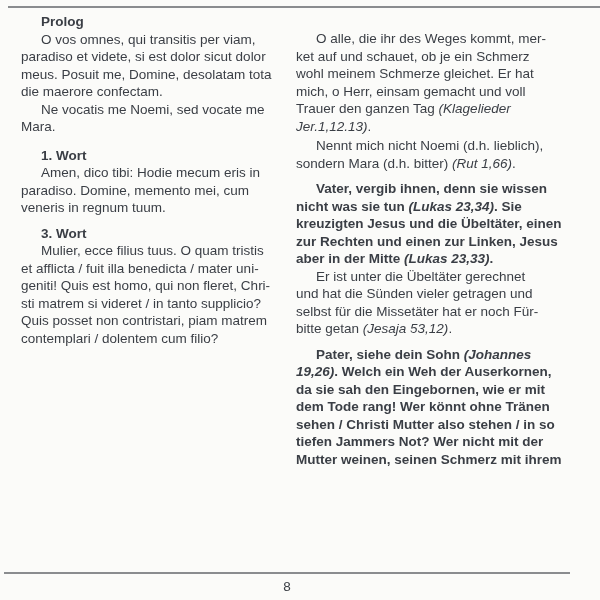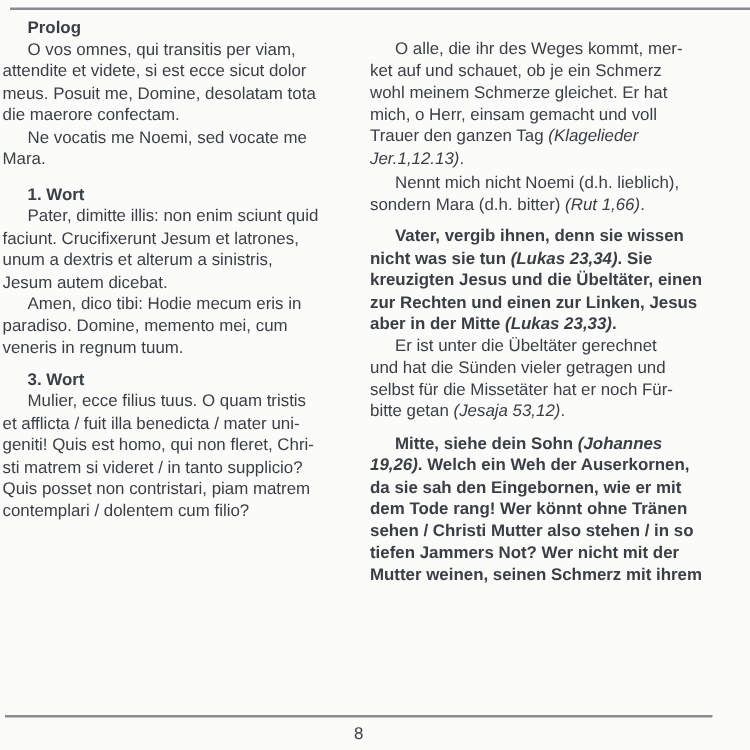--- a/index.html
+++ b/index.html
@@ -30,21 +30,21 @@
     left: 4px;
     top: 572px;
     width: 566px;
     height: 1.5px;
     background: var(--rule, #8a8c8f);
   }
   .col {
     position: absolute;
     width: 292px;
   }
-  .col-left  { left: 2px;  top: 13px; }
+  .col-left  { left: 21px;  top: 13px; }
   .col-right { left: 296px; top: 30px; }
   .heading {
     margin: 0;
     font-size: 13.5px;
     line-height: 17.5px;
     font-weight: bold;
     text-indent: 20px;
   }
   .para {
     margin: 0;
@@ -67,30 +67,26 @@
 </style>
 </head>
 <body>
 
 <div class="page">
   <div class="top-rule"></div>
 
   <div class="col col-left">
       <h2 class="heading gap-none">Prolog</h2>
       <p class="para gap-none"><span>O vos omnes, qui transitis per viam,
-attendite et videte, si est ecce sicut dolor
+paradiso et videte, si est dolor sicut dolor
 meus. Posuit me, Domine, desolatam tota
 die maerore confectam.</span></p>
       <p class="para gap-none"><span>Ne vocatis me Noemi, sed vocate me
 Mara.</span></p>
       <h2 class="heading gap-lg">1. Wort</h2>
-      <p class="para gap-none"><span>Pater, dimitte illis: non enim sciunt quid
-faciunt. Crucifixerunt Jesum et latrones,
-unum a dextris et alterum a sinistris,
-Jesum autem dicebat.</span></p>
       <p class="para gap-none"><span>Amen, dico tibi: Hodie mecum eris in
 paradiso. Domine, memento mei, cum
 veneris in regnum tuum.</span></p>
       <h2 class="heading gap-md">3. Wort</h2>
       <p class="para gap-none"><span>Mulier, ecce filius tuus. O quam tristis
 et afflicta / fuit illa benedicta / mater uni-
 geniti! Quis est homo, qui non fleret, Chri-
 sti matrem si videret / in tanto supplicio?
 Quis posset non contristari, piam matrem
 contemplari / dolentem cum filio?</span></p>
@@ -106,21 +102,21 @@
 sondern Mara (d.h. bitter) </span><span class="it">(Rut 1,66)</span><span>.</span></p>
       <p class="para gap-md"><span>Vater, vergib ihnen, denn sie wissen
 nicht was sie tun </span><span class="it">(Lukas 23,34)</span><span>. Sie
 kreuzigten Jesus und die Übeltäter, einen
 zur Rechten und einen zur Linken, Jesus
 aber in der Mitte </span><span class="it">(Lukas 23,33)</span><span>.</span></p>
       <p class="para gap-none"><span>Er ist unter die Übeltäter gerechnet
 und hat die Sünden vieler getragen und
 selbst für die Missetäter hat er noch Für-
 bitte getan </span><span class="it">(Jesaja 53,12)</span><span>.</span></p>
-      <p class="para gap-md"><span>Mitte, siehe dein Sohn </span><span class="it">(Johannes
+      <p class="para gap-md"><span>Pater, siehe dein Sohn </span><span class="it">(Johannes
 19,26)</span><span>. Welch ein Weh der Auserkornen,
 da sie sah den Eingebornen, wie er mit
 dem Tode rang! Wer könnt ohne Tränen
 sehen / Christi Mutter also stehen / in so
 tiefen Jammers Not? Wer nicht mit der
 Mutter weinen, seinen Schmerz mit ihrem</span></p>
     </div>
 
   <div class="footer-rule"></div>
   <div class="page-number">8</div>

